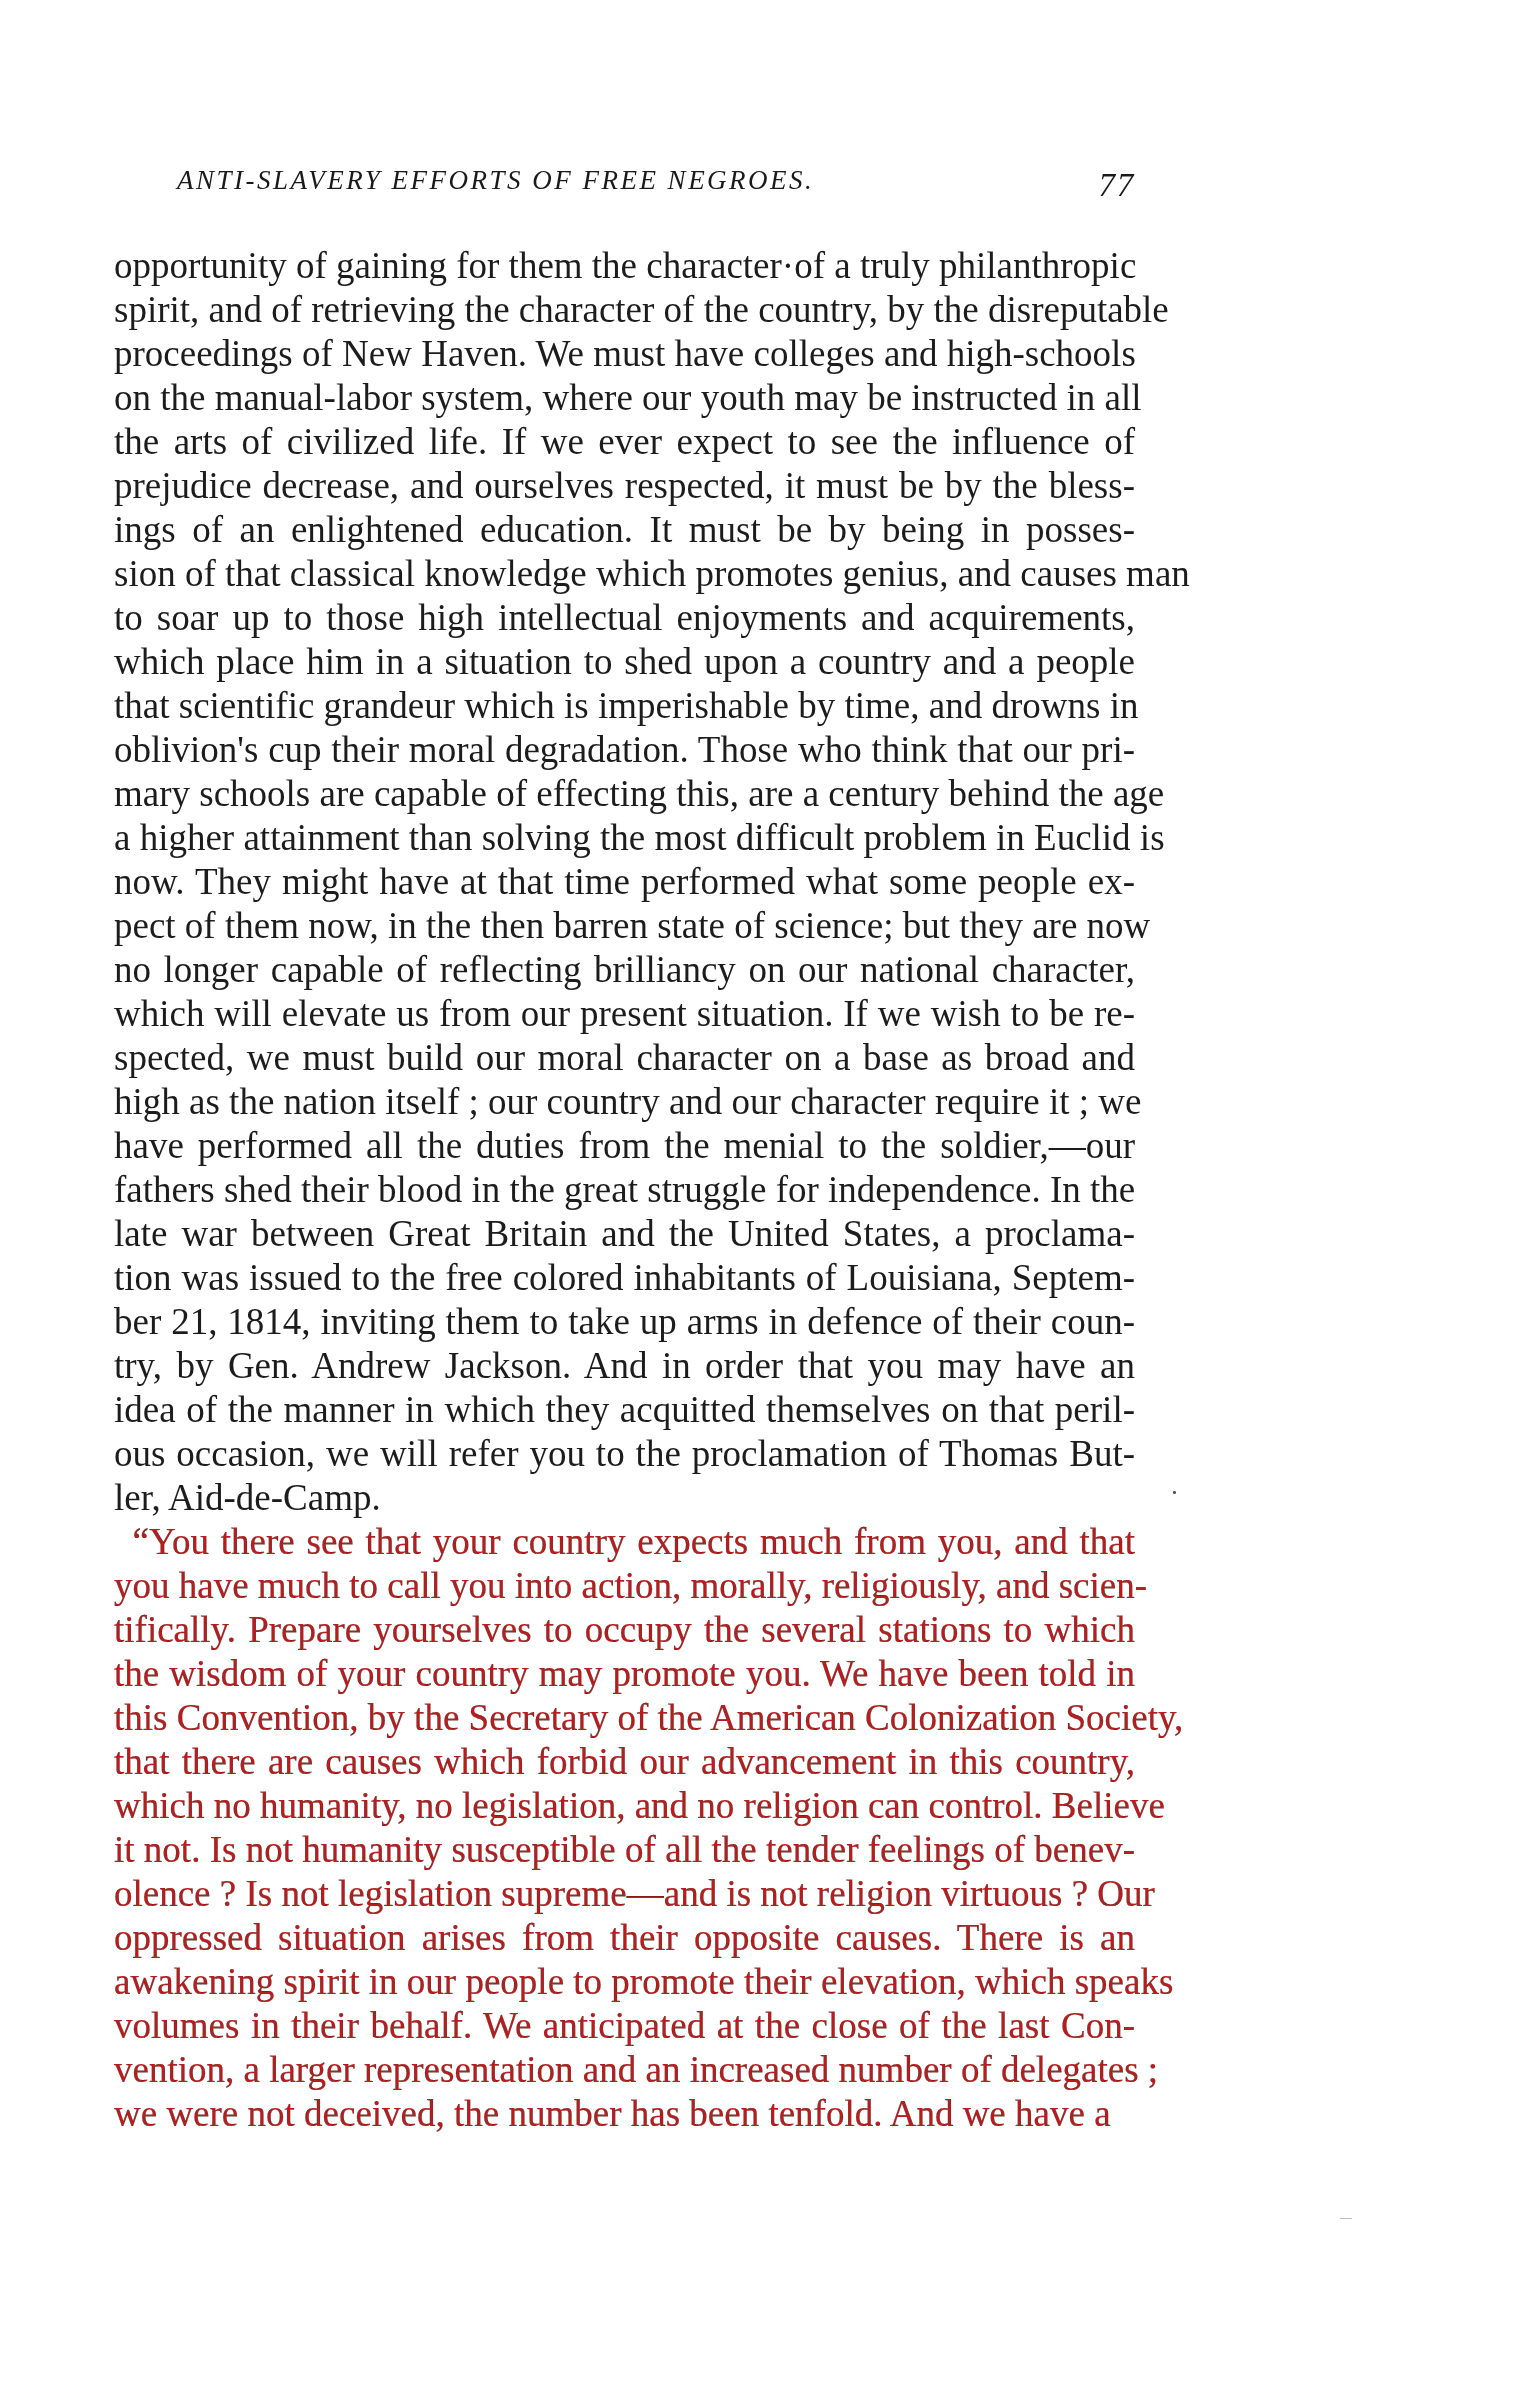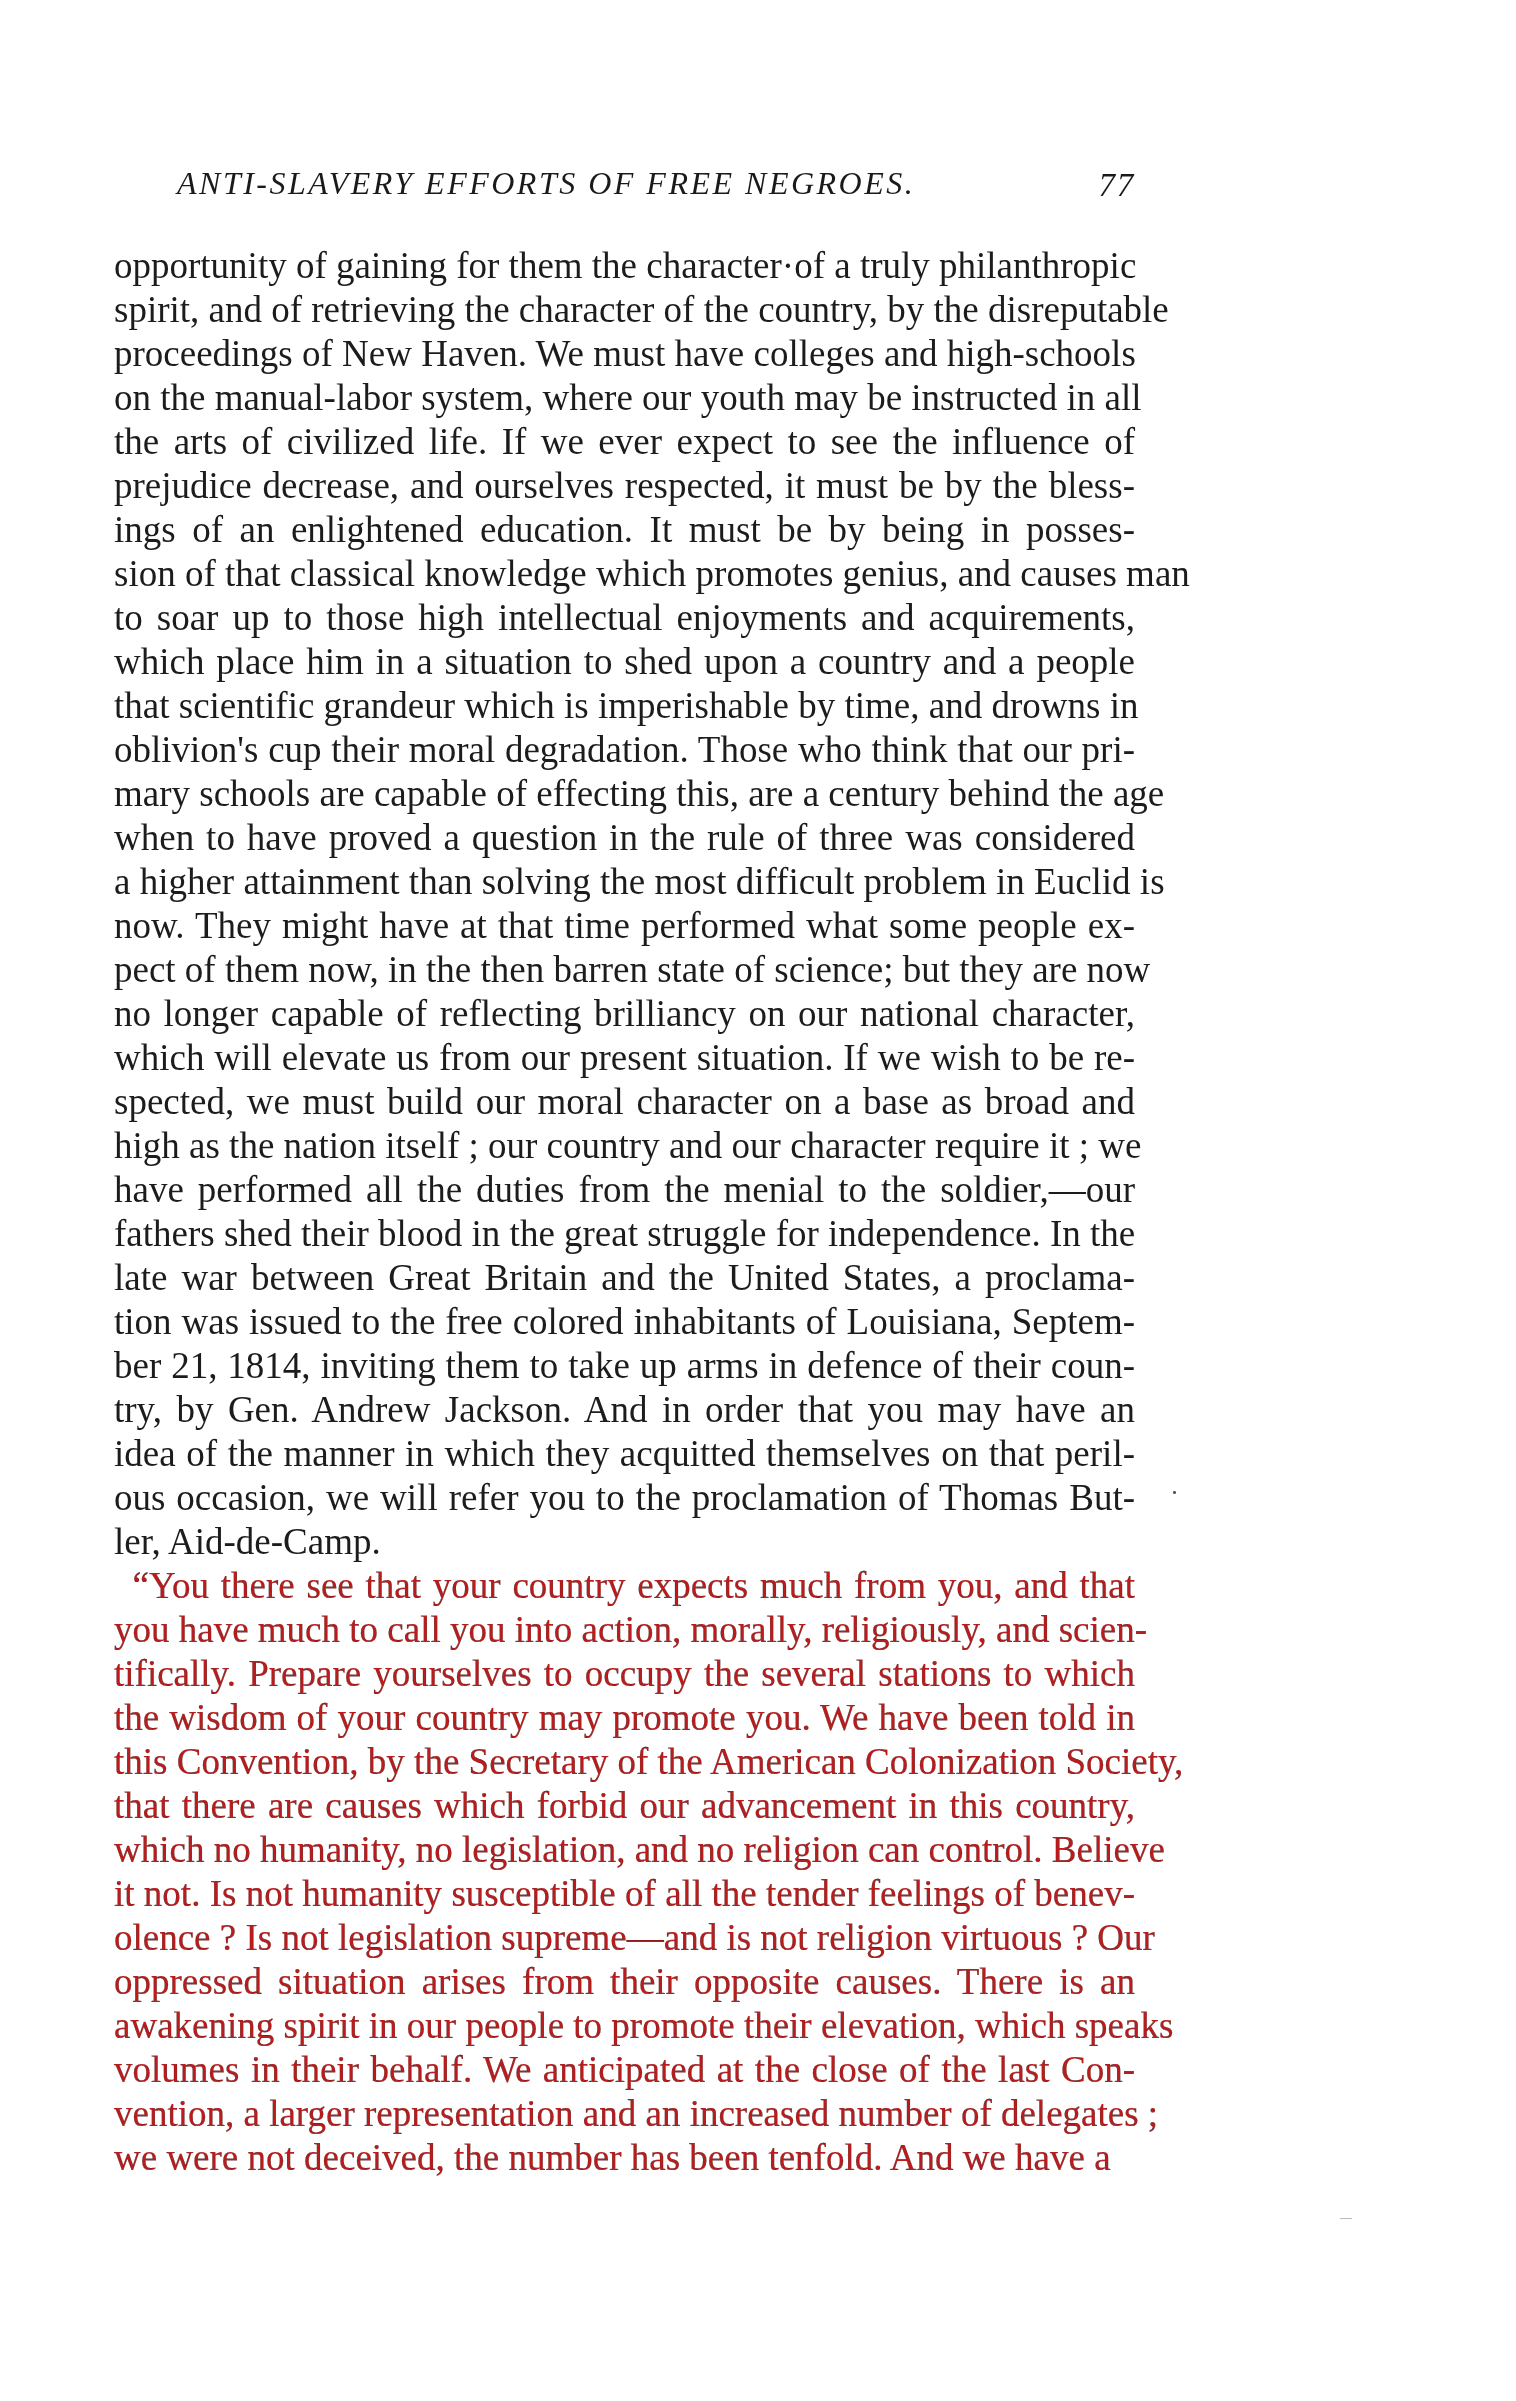--- a/index.html
+++ b/index.html
@@ -5,21 +5,21 @@
   html, body { margin: 0; padding: 0; background: #ffffff; }
   body { width: 1517px; height: 2401px; position: relative; overflow: hidden; }
   .page { position: absolute; left: 0; top: 0; width: 1517px; height: 2401px; background: #fff; }
   .running-head {
     position: absolute; left: 114px; top: 165px; width: 1021px; height: 42px;
     font-family: "Liberation Serif", "DejaVu Serif", serif;
     color: #1a1a1a;
   }
   .running-title {
     position: absolute; left: 63px; top: 0;
-    font-style: italic; font-size: 32px; letter-spacing: 2.5px;
+    font-style: italic; font-size: 27px; letter-spacing: 2.5px;
     white-space: nowrap;
   }
   .page-number {
     position: absolute; right: 0; top: 1.7px;
     font-style: italic; font-size: 33px; letter-spacing: 1.7px;
   }
   .body-text {
     position: absolute; left: 114px; top: 244px; width: 1021px;
     font-family: "Liberation Serif", "DejaVu Serif", serif;
     font-size: 37px; line-height: 44px; color: #1c1c1c;
@@ -51,21 +51,20 @@
         <span class="line">on the manual-labor system, where our youth may be instructed in all</span>
         <span class="line">the arts of civilized life.  If we ever expect to see the influence of</span>
         <span class="line">prejudice decrease, and ourselves respected, it must be by the bless-</span>
         <span class="line">ings of an enlightened education.  It must be by being in posses-</span>
         <span class="line">sion of that classical knowledge which promotes genius, and causes man</span>
         <span class="line">to soar up to those high intellectual enjoyments and acquirements,</span>
         <span class="line">which place him in a situation to shed upon a country and a people</span>
         <span class="line">that scientific grandeur which is imperishable by time, and drowns in</span>
         <span class="line">oblivion's cup their moral degradation.  Those who think that our pri-</span>
         <span class="line">mary schools are capable of effecting this, are a century behind the age</span>
-        <span class="line">when to have proved a question in the rule of three was considered</span>
         <span class="line">a higher attainment than solving the most difficult problem in Euclid is</span>
         <span class="line">now.  They might have at that time performed what some people ex-</span>
         <span class="line">pect of them now, in the then barren state of science; but they are now</span>
         <span class="line">no longer capable of reflecting brilliancy on our national character,</span>
         <span class="line">which will elevate us from our present situation.  If we wish to be re-</span>
         <span class="line">spected, we must build our moral character on a base as broad and</span>
         <span class="line">high as the nation itself ; our country and our character require it ; we</span>
         <span class="line">have performed all the duties from the menial to the soldier,—our</span>
         <span class="line">fathers shed their blood in the great struggle for independence.  In the</span>
         <span class="line">late war between Great Britain and the United States, a proclama-</span>

